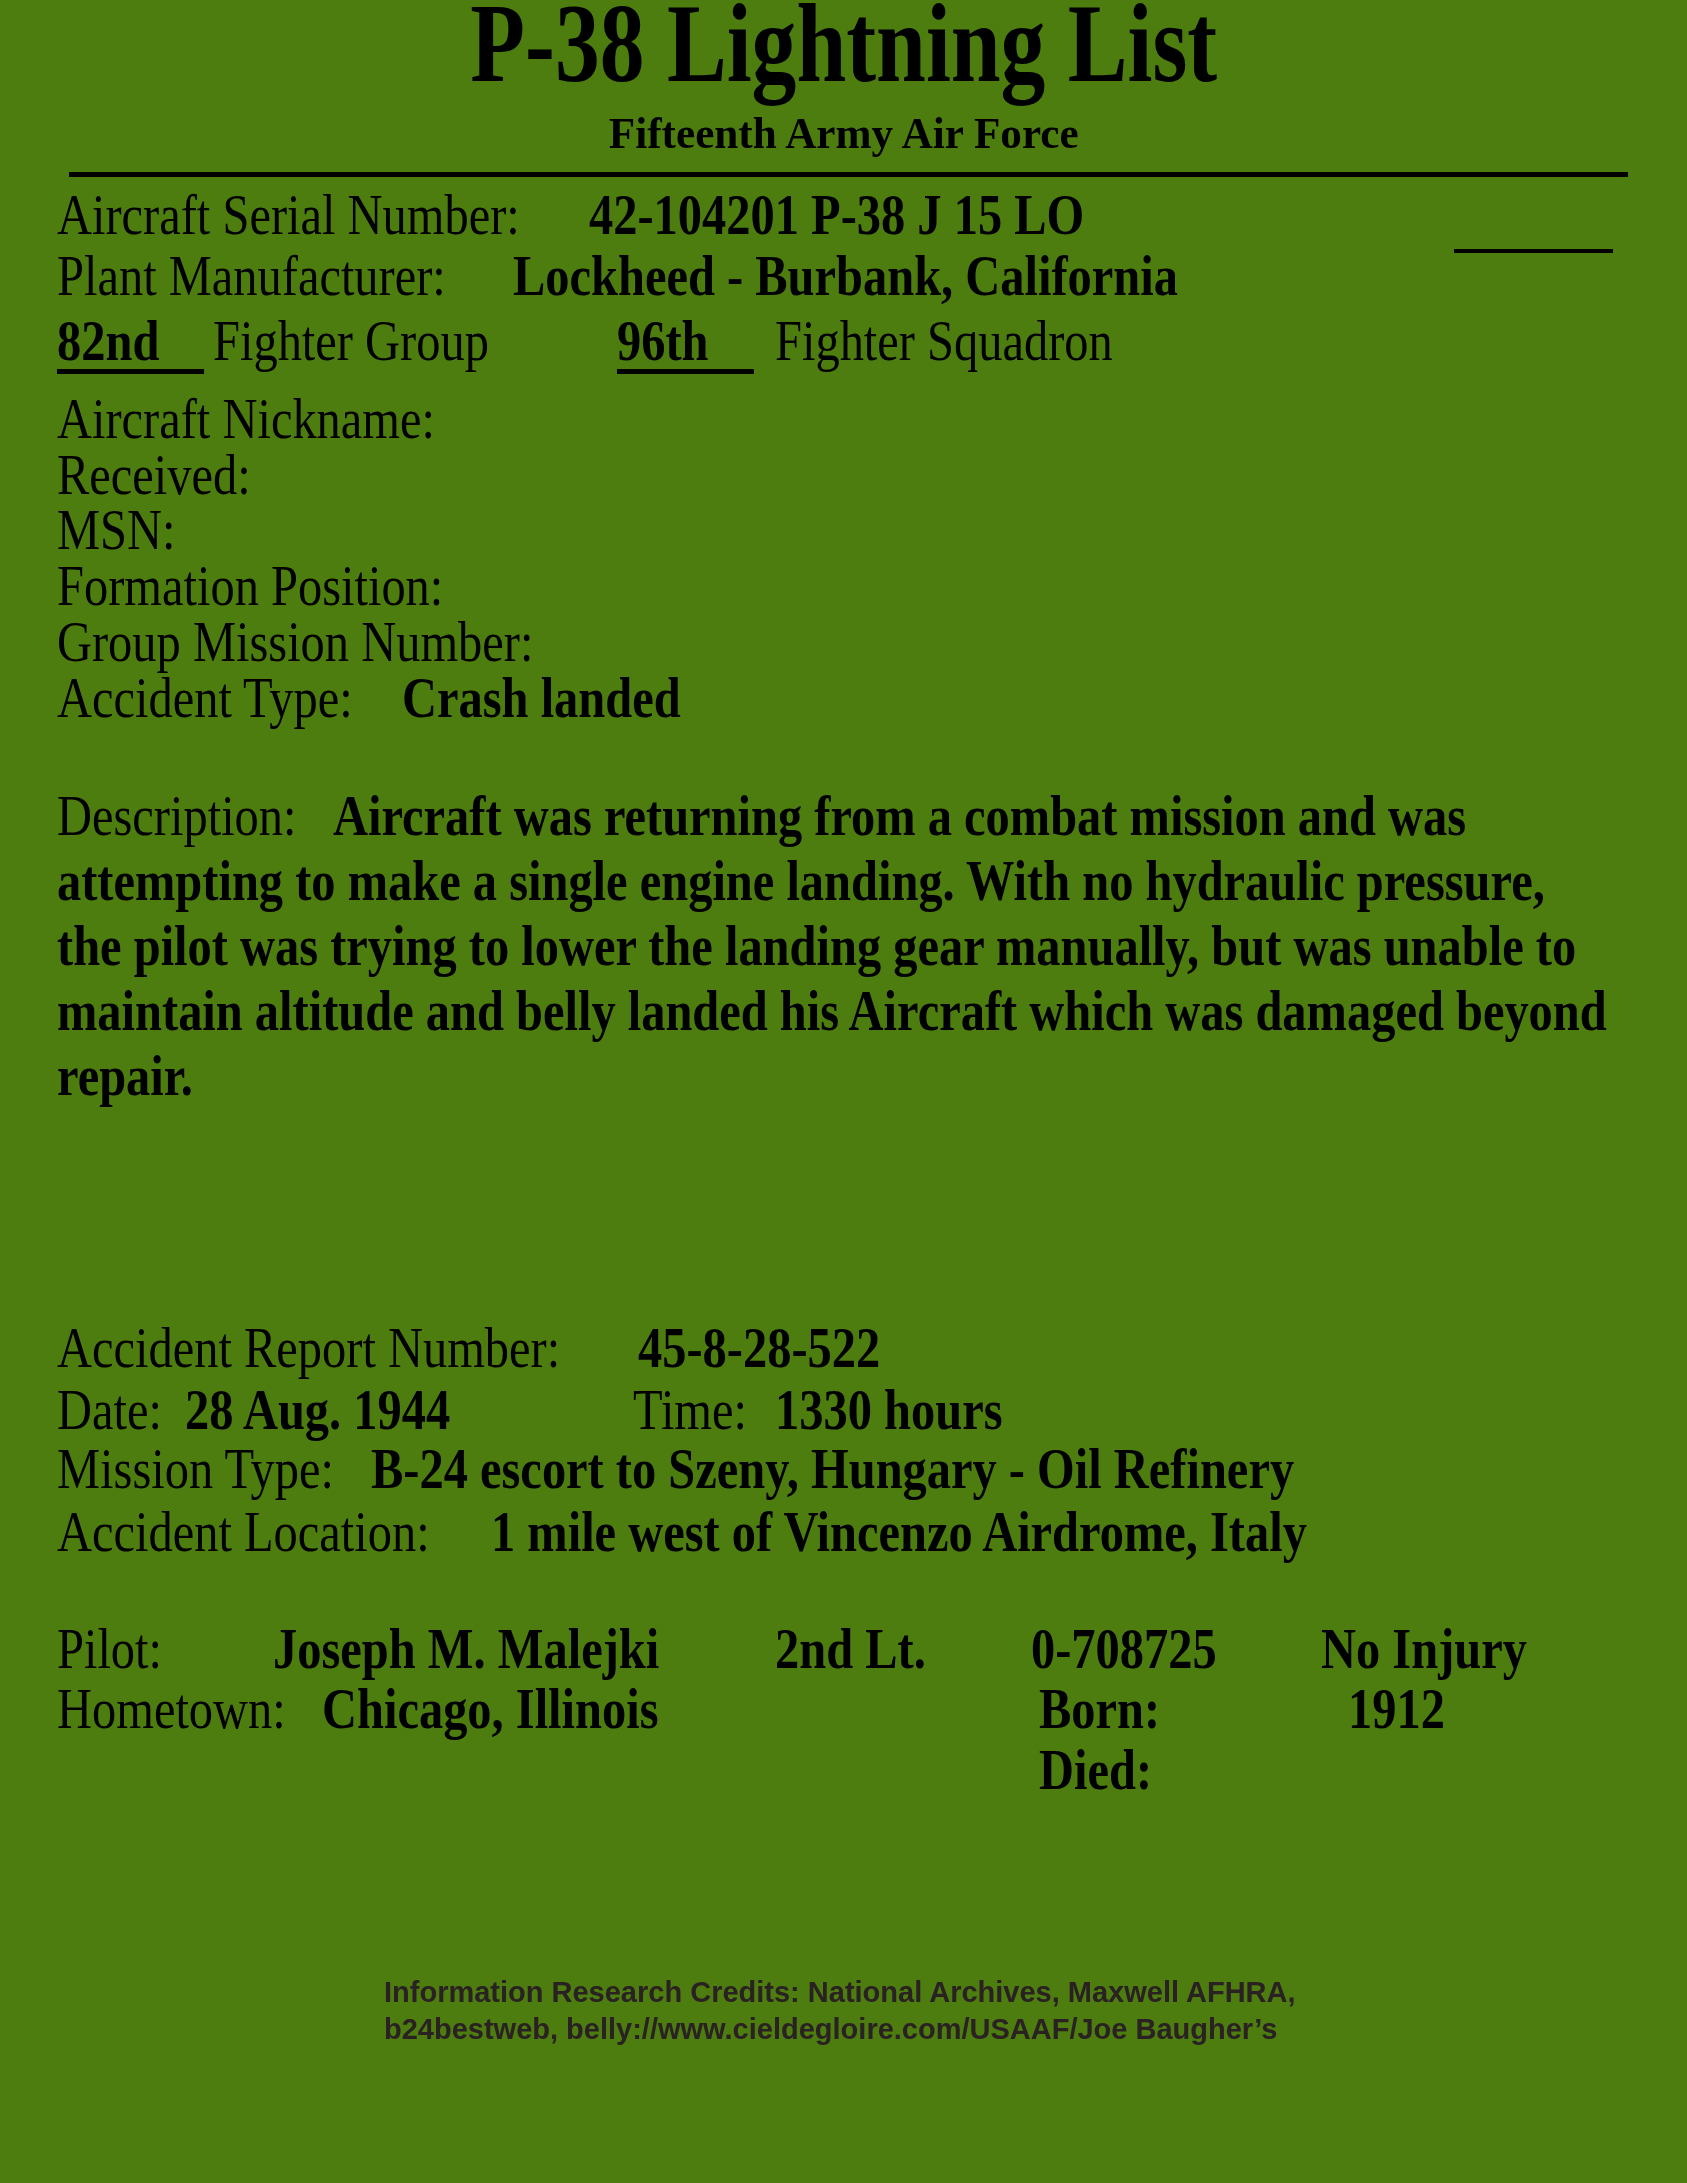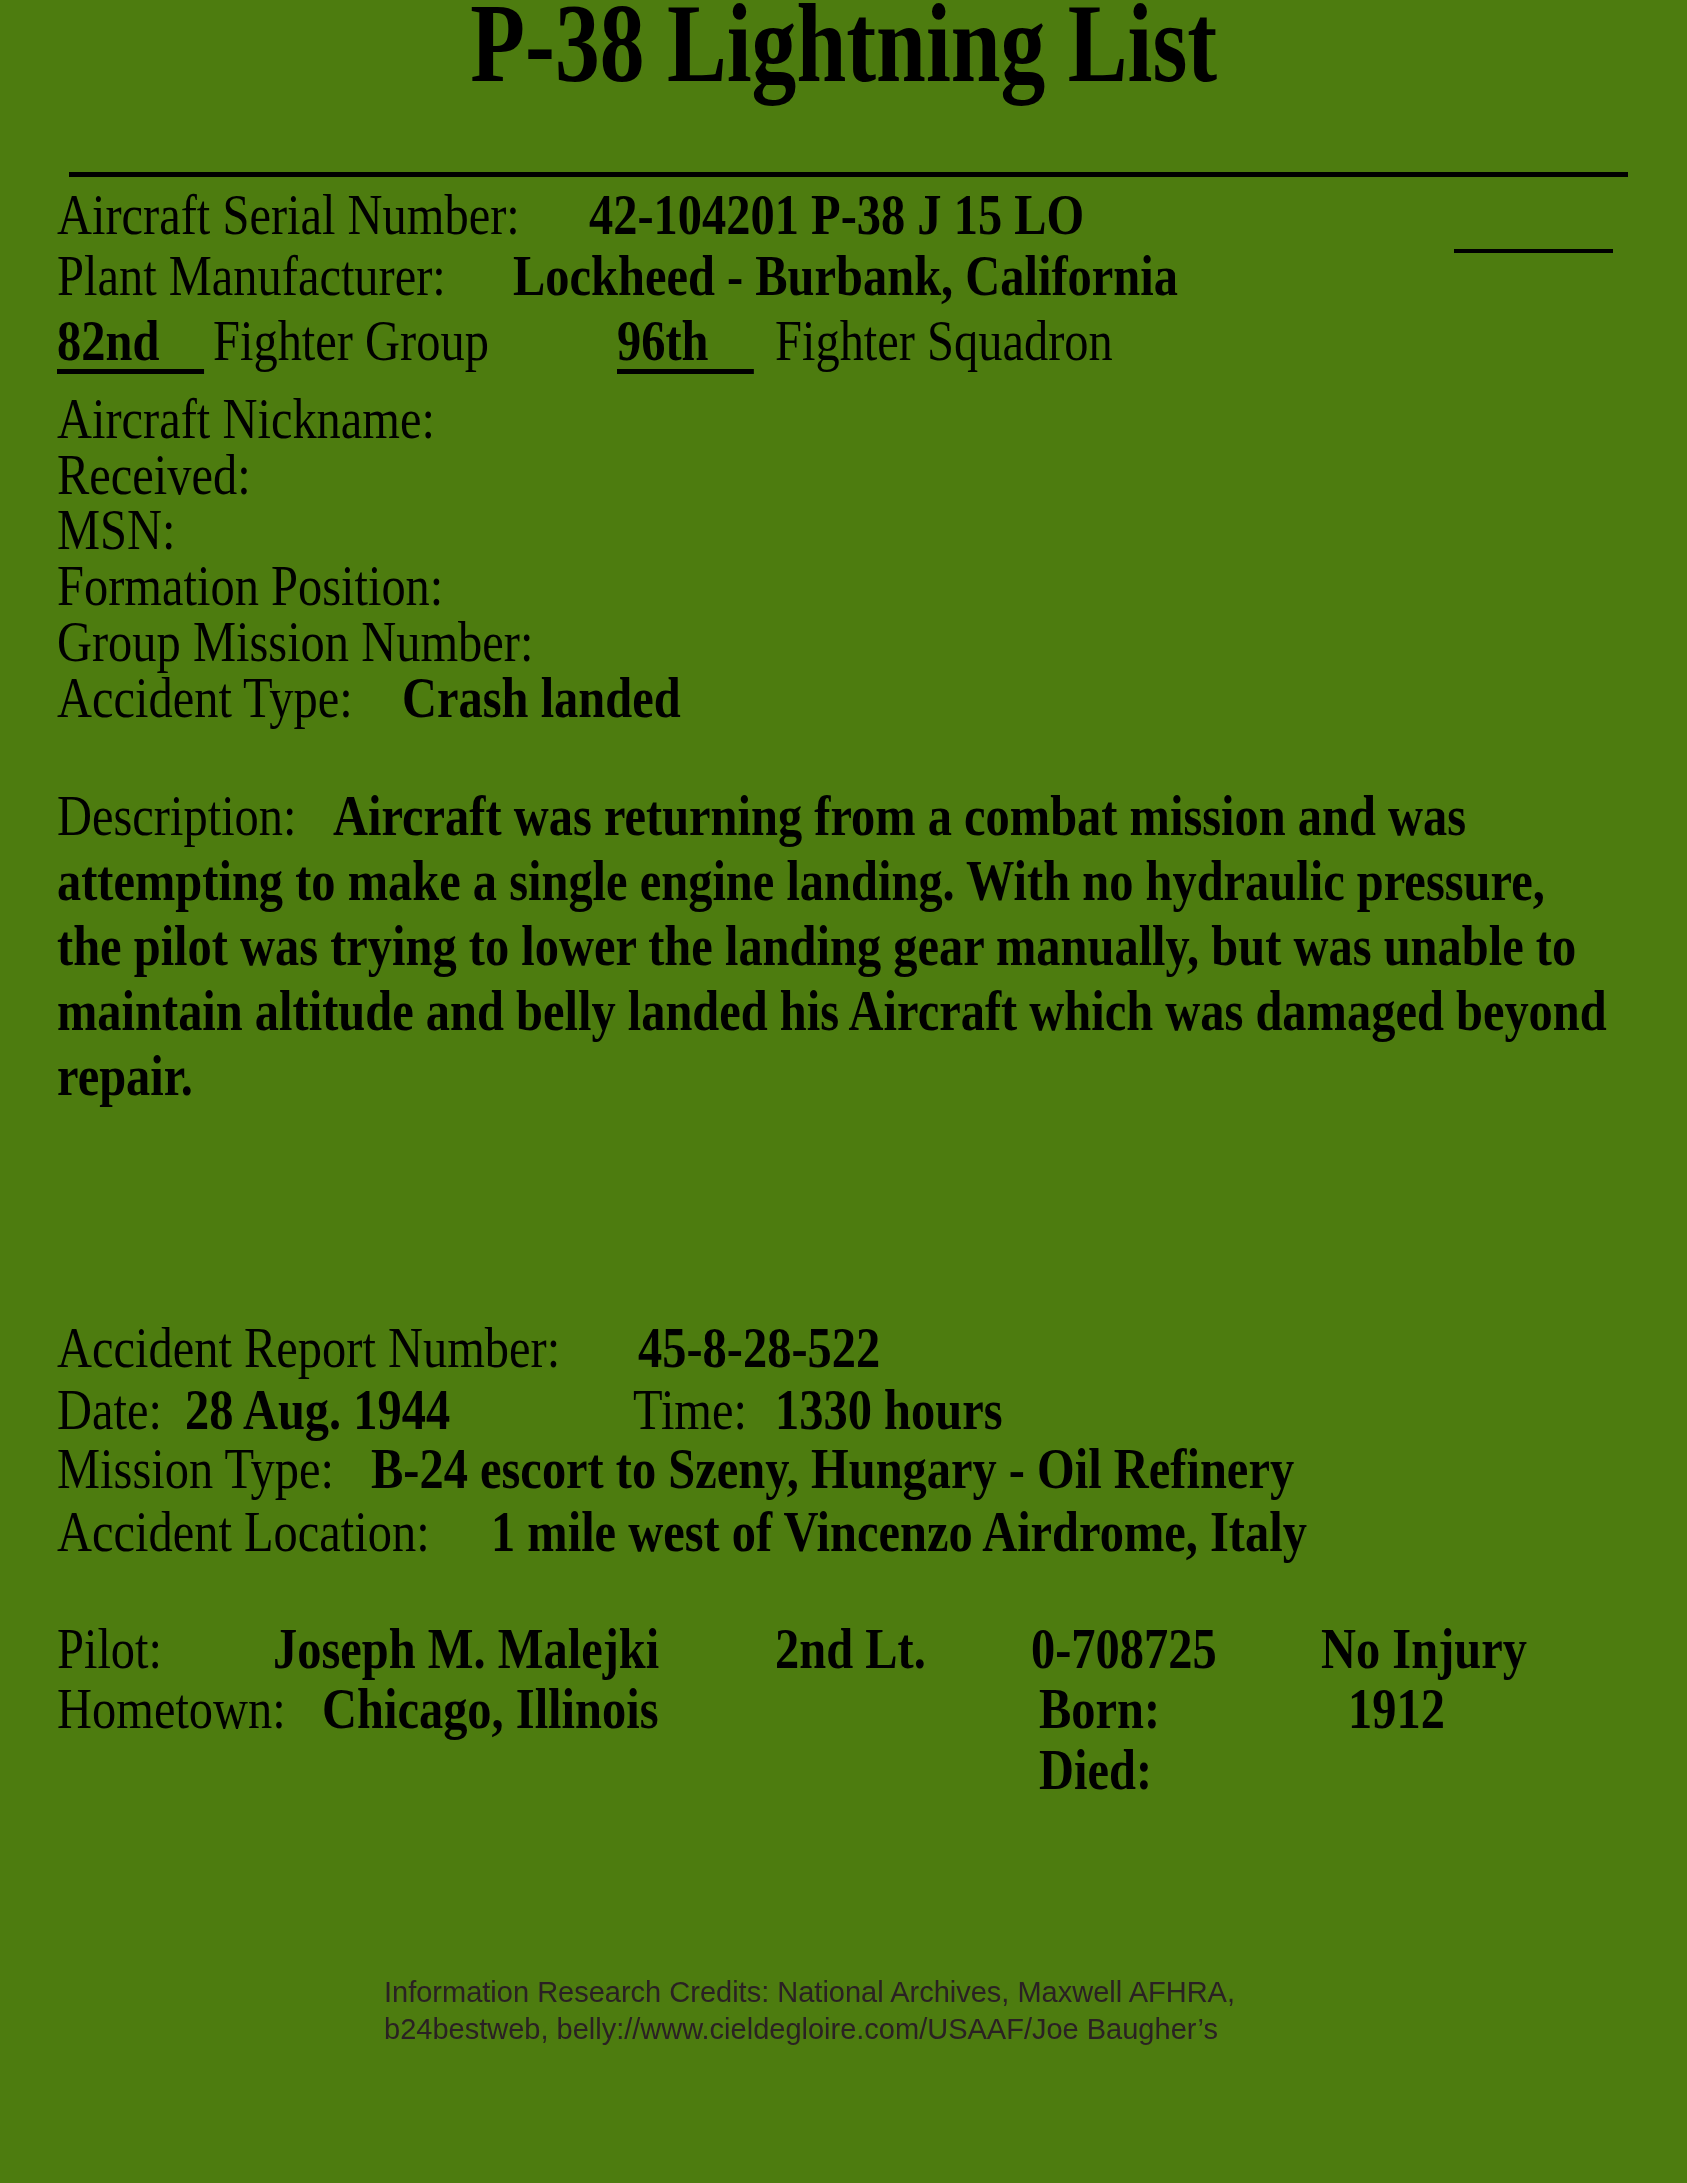--- a/index.html
+++ b/index.html
@@ -50,31 +50,34 @@
     background:#000000;
   }
   .blankline{
     position:absolute;left:1454px;top:249px;width:159px;height:4px;
     background:#000000;
   }
   
   .credits{
     position:absolute;left:384px;top:1974px;
     font-family:"Liberation Sans","DejaVu Sans",sans-serif;
-    font-weight:normal;font-size:29px;line-height:37px;
+    font-weight:bold;font-size:29px;line-height:37px;
     color:#2a2123;white-space:nowrap;
   }
 </style>
 </head>
 <body>
 
 <div class="page">
 
   <div class="doc-title">
     <span class="inner">P-38 Lightning List</span>
+  </div>
+  <div class="doc-subtitle">
+    <span class="inner">Fifteenth Army Air Force</span>
   </div>
   <div class="rule"></div>
 
   <span class="t" style="left:57px;top:186px;">Aircraft Serial Number:</span>
   <span class="t b" style="left:589px;top:186px;">42-104201 P-38 J 15 LO</span>
   <div class="blankline"></div>
 
   <span class="t" style="left:57px;top:247px;">Plant Manufacturer:</span>
   <span class="t b" style="left:513px;top:247px;">Lockheed - Burbank, California</span>
 

